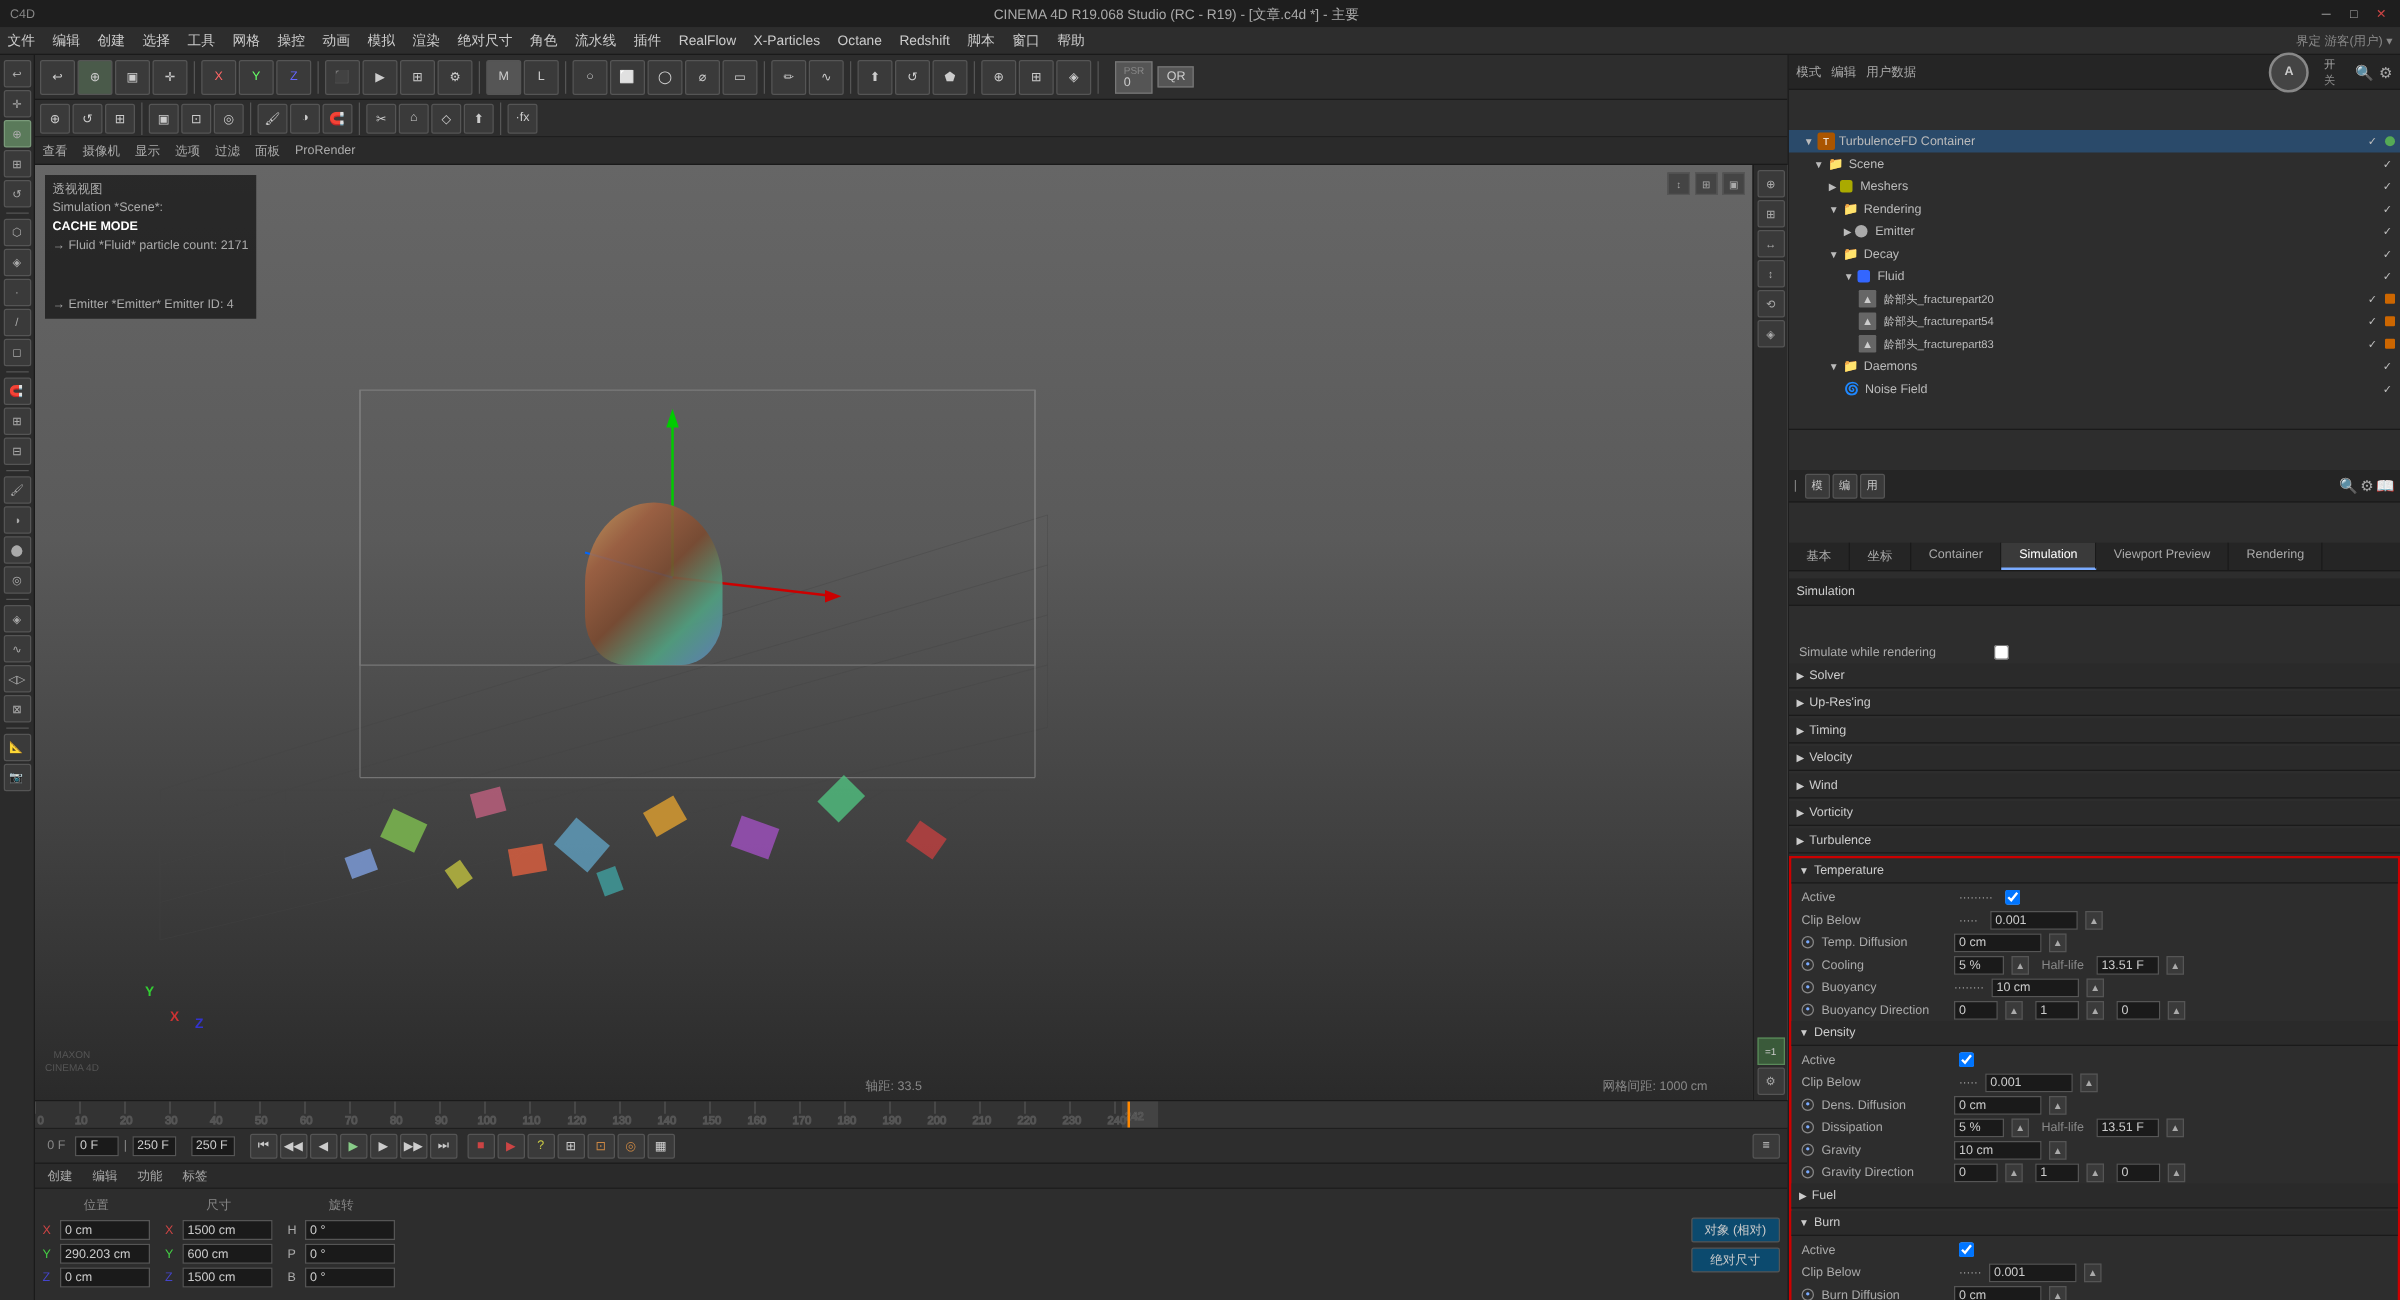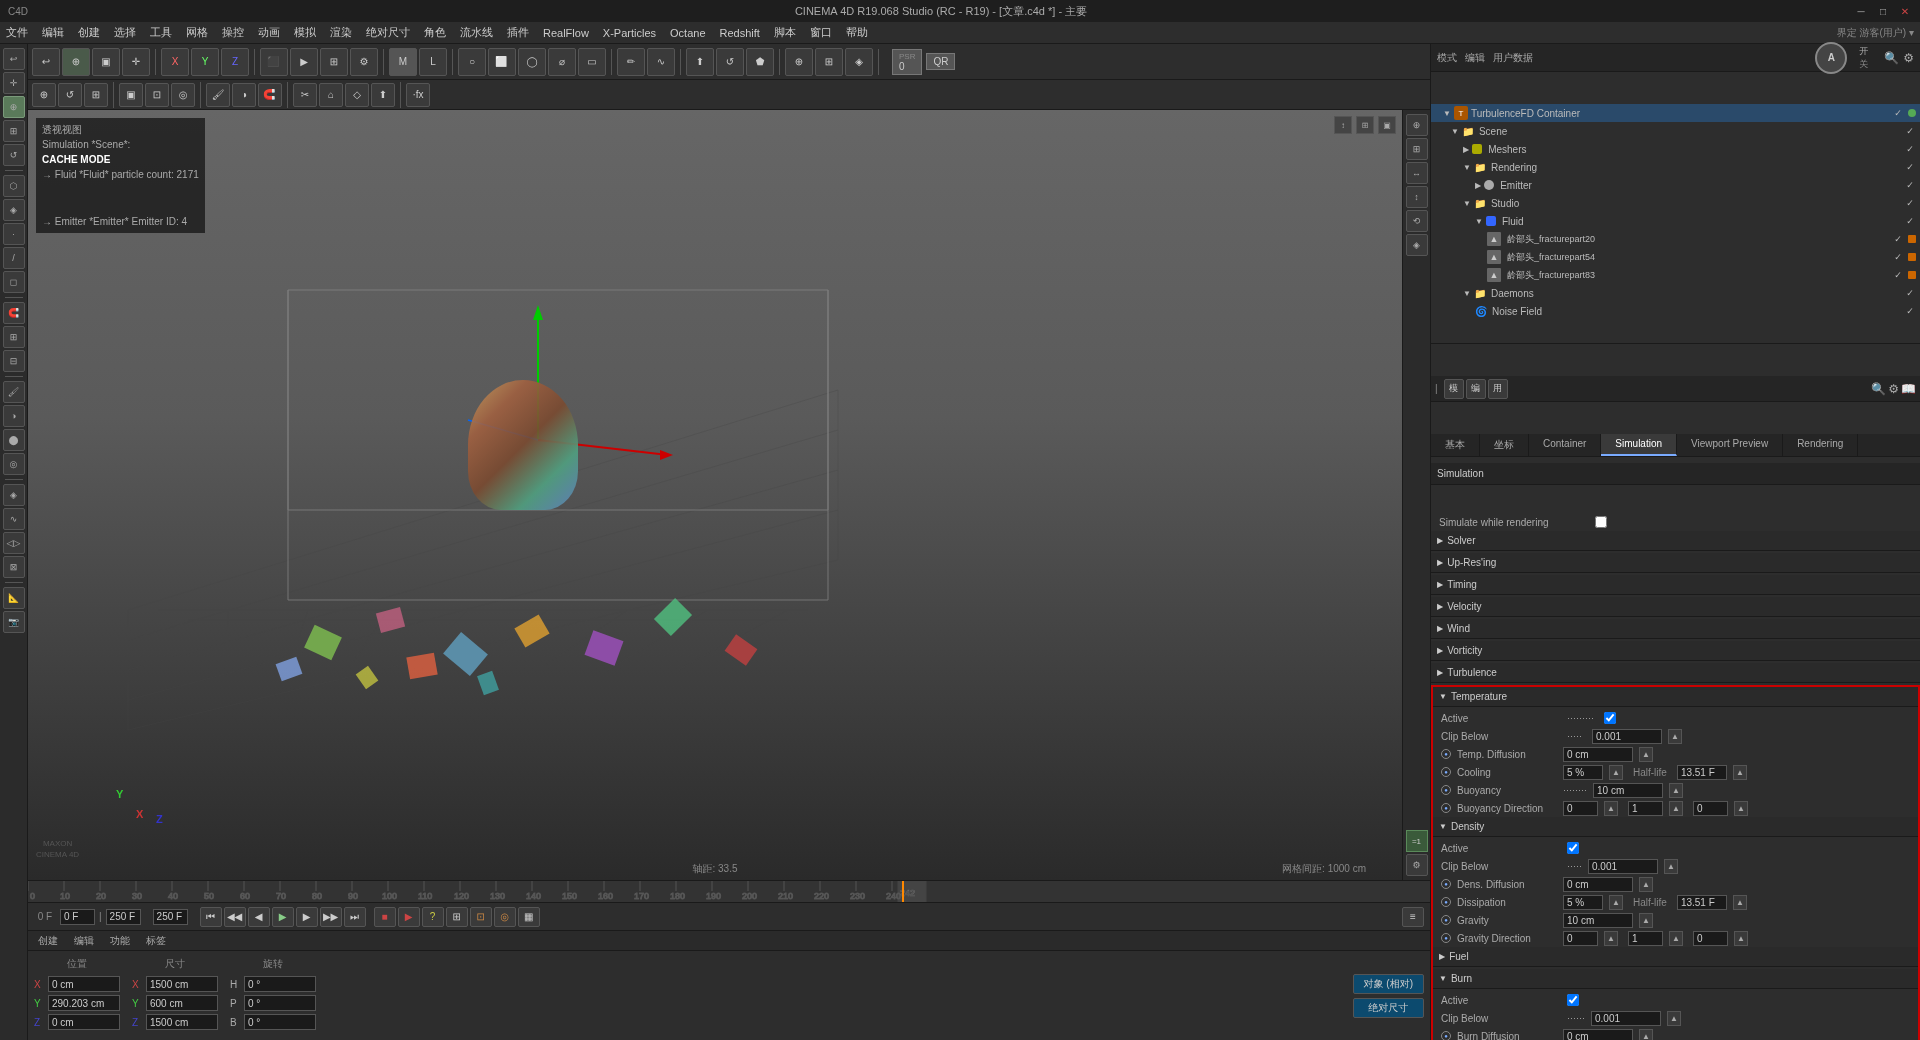--- a/index.html
+++ b/index.html
@@ -651,20 +651,29 @@
       <div class="tb-btn" style="width:24px; height:24px;">🧲</div>
       <div class="tb-separator"></div>
       <div class="tb-btn" style="width:24px; height:24px;">✂</div>
       <div class="tb-btn" style="width:24px; height:24px;">⌂</div>
       <div class="tb-btn" style="width:24px; height:24px;">◇</div>
       <div class="tb-btn" style="width:24px; height:24px;">⬆</div>
       <div class="tb-separator"></div>
       <div class="tb-btn" style="width:24px; height:24px;">·fx</div>
     </div>
 
+    <div id="viewport-menubar">
+      <span class="menu-item">查看</span>
+      <span class="menu-item">摄像机</span>
+      <span class="menu-item">显示</span>
+      <span class="menu-item">选项</span>
+      <span class="menu-item">过滤</span>
+      <span class="menu-item">面板</span>
+      <span class="menu-item">ProRender</span>
+    </div>
 
     <div id="viewport" style="flex:1; position:relative; display:flex;">
 
       <div id="scene-canvas">
 
         <svg id="grid-svg">
 
           <defs>
             <linearGradient id="bgGrad" x1="0" y1="0" x2="0" y2="1">
               <stop offset="0%" stop-color="#666"></stop>
@@ -1001,21 +1010,21 @@
         <span class="tree-indent" style="display:inline-block; width:36px;"></span>
         <span class="tree-arrow">▶</span>
         <span class="tree-icon" style="background:#aaaaaa; border-radius:50%; width:10px; height:10px;"></span>
         <span style="margin-left:3px;">Emitter</span>
         <span class="tree-check" style="margin-left:auto;">✓</span>
       </div>
       <div class="scene-tree-item">
         <span class="tree-indent" style="display:inline-block; width:24px;"></span>
         <span class="tree-arrow">▼</span>
         <span class="tree-icon" style="font-size:10px;">📁</span>
-        <span>Studio</span>
+        <span>Decay</span>
         <span class="tree-check" style="margin-left:auto;">✓</span>
       </div>
       <div class="scene-tree-item">
         <span class="tree-indent" style="display:inline-block; width:36px;"></span>
         <span class="tree-arrow">▼</span>
         <span class="tree-icon" style="background:#3366ff; border-radius:2px; width:10px; height:10px;"></span>
         <span style="margin-left:3px;">Fluid</span>
         <span class="tree-check" style="margin-left:auto;">✓</span>
       </div>
       <div class="scene-tree-item">

